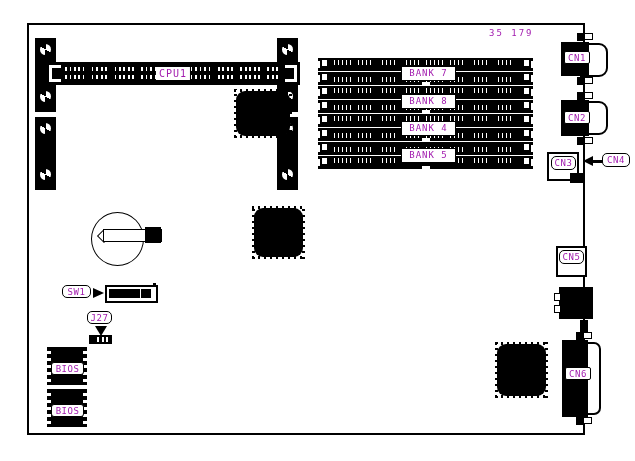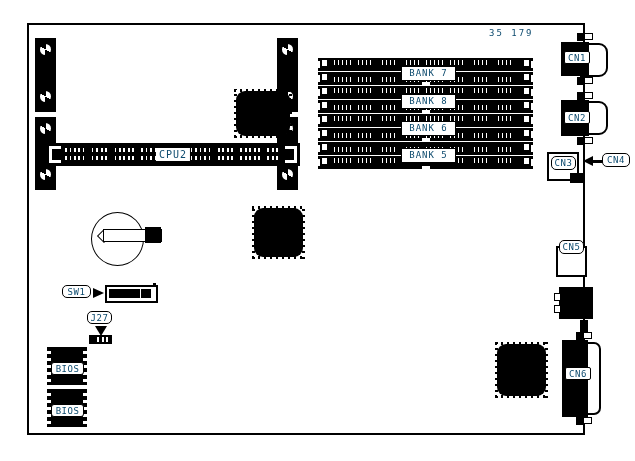--- a/index.html
+++ b/index.html
@@ -1,18 +1,18 @@
 <!DOCTYPE html>
 <html><head>
 <meta charset="utf-8">
 <style>
   html,body{margin:0;padding:0;background:#fff;}
   .canvas{
     position:relative;width:635px;height:461px;background:#fff;overflow:hidden;
-    font-family:"DejaVu Sans Mono","Liberation Mono",monospace;color:#0c4a6e;
+    font-family:"DejaVu Sans Mono","Liberation Mono",monospace;color:#a21caf;
   }
   .abs{position:absolute;}
   
   .board{left:27px;top:23px;width:554px;height:408px;border:2px solid #000;background:#fff;}
 
   
   .bracket{width:21px;background:#000;}
   .screw{position:absolute;left:5px;width:11px;height:11px;border-radius:50%;
     background:conic-gradient(from 25deg,#fff 0 95deg,#000 95deg 165deg,#fff 165deg 275deg,#000 275deg 345deg,#fff 345deg);}
   
@@ -101,34 +101,34 @@
 
   <div class="abs bracket" style="left:35px;top:38px;height:74px;">
     <div class="screw" style="top:6px;"></div>
     <div class="screw" style="top:53px;"></div>
   </div>
   <div class="abs bracket" style="left:277px;top:38px;height:74px;">
     <div class="screw" style="top:6px;"></div>
     <div class="screw" style="top:53px;"></div>
   </div>
 
+  <div class="abs cpu-slot" style="top:62px;">
+    <div class="cpu-ticks"></div>
+    <div class="cpu-label">CPU1</div>
+  </div>
 
   <div class="abs bracket" style="left:35px;top:117px;height:73px;">
     <div class="screw" style="top:6px;"></div>
     <div class="screw" style="top:52px;"></div>
   </div>
   <div class="abs bracket" style="left:277px;top:117px;height:73px;">
     <div class="screw" style="top:6px;"></div>
     <div class="screw" style="top:52px;"></div>
   </div>
 
-  <div class="abs cpu-slot" style="top:143px;">
-    <div class="cpu-ticks"></div>
-    <div class="cpu-label">CPU2</div>
-  </div>
 
   <div class="abs qfp" style="left:234px;top:89px;width:58px;height:49px;">
     <div class="pins"></div>
     <div class="body"></div>
   </div>
 
   <div class="abs dimms">
     <div class="dimm t-a" style="top:0;">
         <div class="dticks"></div>
       </div>
@@ -149,21 +149,21 @@
       </div>
     <div class="dimm t-b" style="top:84px;">
         <div class="dticks"></div>
       </div>
     <div class="dimm t-a" style="top:98px;">
         <div class="dticks"></div>
       </div>
   </div>
   <div class="abs bank" style="top:66px;">BANK 7</div>
   <div class="abs bank" style="top:94px;">BANK 8</div>
-  <div class="abs bank" style="top:121px;">BANK 6</div>
+  <div class="abs bank" style="top:121px;">BANK 4</div>
   <div class="abs bank" style="top:148px;">BANK 5</div>
 
   <div class="abs bat-circle"></div>
   <div class="abs bat-tip"></div>
   <div class="abs bat-bar"></div>
   <div class="abs bat-end"></div>
 
   <div class="abs qfp" style="left:252px;top:206px;width:53px;height:53px;">
     <div class="pins"></div>
     <div class="body"></div>
@@ -208,21 +208,21 @@
 
   <div class="abs" style="left:547px;top:152px;width:28px;height:25px;border:2px solid #000;background:#fff;"></div>
   <div class="abs blk" style="left:570px;top:173px;width:15px;height:10px;"></div>
   <div class="abs tag" style="left:551px;top:156px;width:23px;height:12px;">CN3</div>
 
   <div class="abs blk" style="left:592px;top:160px;width:12px;height:3px;"></div>
   <div class="abs arr-l" style="left:583px;top:156px;"></div>
   <div class="abs tag" style="left:602px;top:153px;width:26px;height:12px;">CN4</div>
 
   <div class="abs" style="left:556px;top:246px;width:27px;height:27px;border:2px solid #000;background:#fff;"></div>
-  <div class="abs tag" style="left:559px;top:240px;width:23px;height:12px;">CN5</div>
+  <div class="abs tag" style="left:559px;top:250px;width:23px;height:12px;">CN5</div>
 
   <div class="abs blk" style="left:559px;top:287px;width:34px;height:32px;"></div>
   <div class="abs" style="left:554px;top:293px;width:5px;height:6px;background:#fff;border:1px solid #000;"></div>
   <div class="abs" style="left:554px;top:305px;width:5px;height:6px;background:#fff;border:1px solid #000;"></div>
 
   <div class="abs blk" style="left:580px;top:320px;width:8px;height:14px;"></div>
   <div class="abs tabB" style="left:576px;top:332px;"></div>
   <div class="abs tabW" style="left:583px;top:332px;"></div>
   <div class="abs shell" style="left:582px;top:342px;width:15px;height:69px;border-radius:0 7px 7px 0;"></div>
   <div class="abs blk" style="left:562px;top:340px;width:26px;height:77px;"></div>

